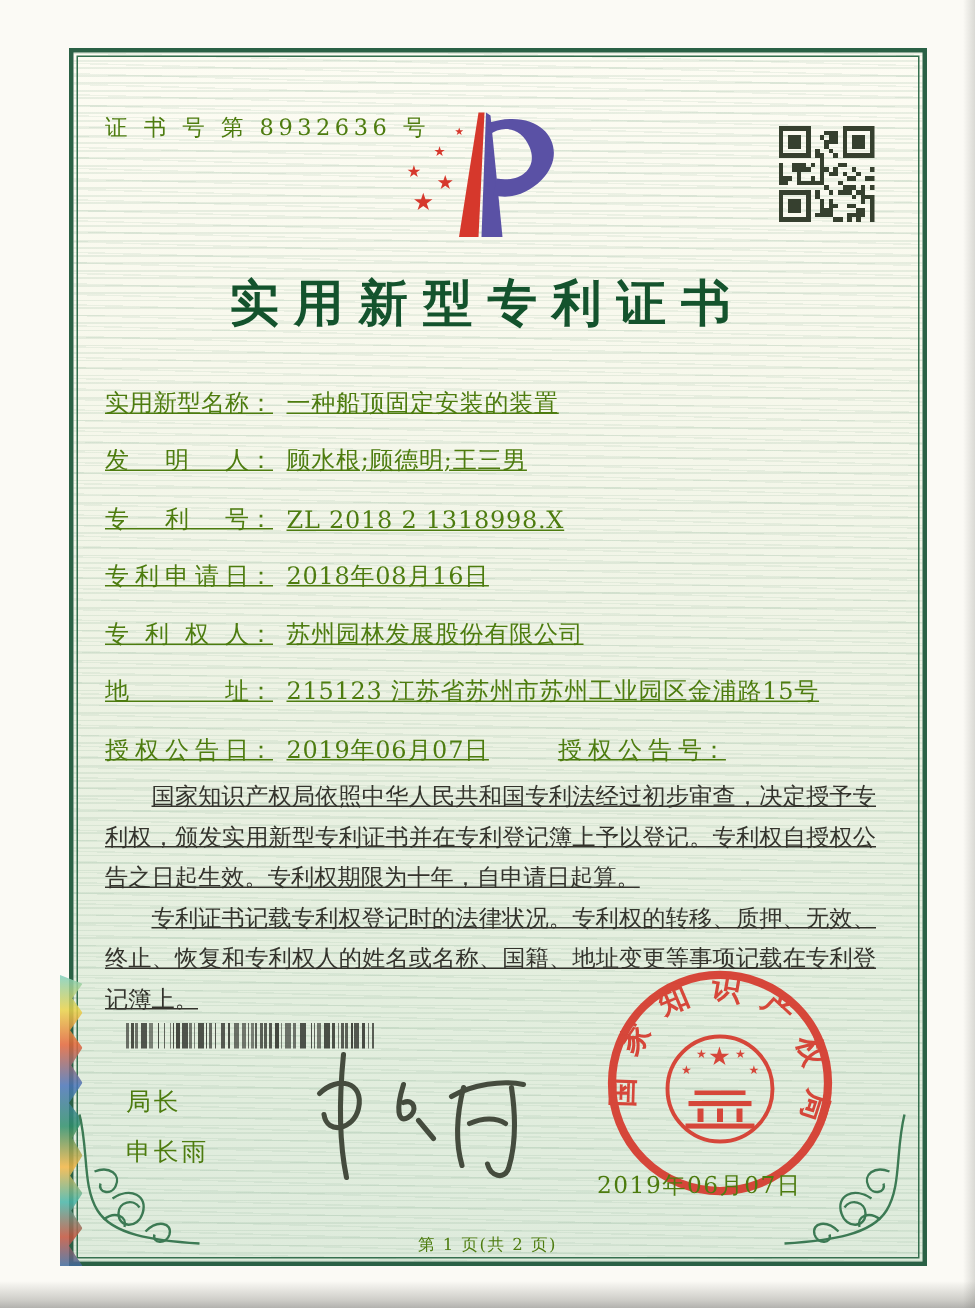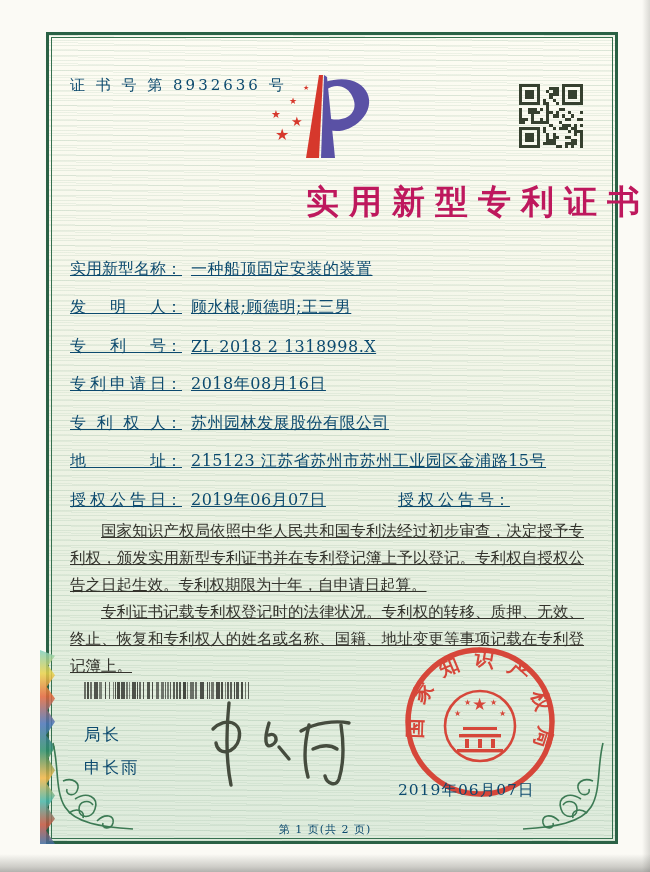--- a/index.html
+++ b/index.html
@@ -15,30 +15,30 @@
     border:3px solid #2a6145;box-sizing:border-box;
     background:
       repeating-linear-gradient(0deg,rgba(126,168,138,.16) 0 1px,rgba(0,0,0,0) 1px 5px),
       repeating-linear-gradient(1.6deg,rgba(126,168,138,.12) 0 1px,rgba(0,0,0,0) 1px 7px),
       linear-gradient(180deg,#fdfcf3 0%,#f7f8ec 26%,#ecf2e3 55%,#e3eede 78%,#deebdc 100%);}
   .cert-frame::before{content:"";position:absolute;inset:2px;border:1px solid #35704f;pointer-events:none;}
   
   .holo-strip{position:absolute;left:40px;top:650px;width:15px;height:194px;opacity:.85;
     background:linear-gradient(180deg,#7fd0c0 0%,#e8d24a 12%,#e2653a 24%,#4a74b8 38%,#2f8f6b 52%,#f2b544 66%,#47b5a8 78%,#c2533c 90%,#3e6a9e 100%);
     clip-path:polygon(0 0,100% 3%,55% 8%,100% 13%,45% 19%,100% 25%,50% 31%,100% 37%,40% 44%,100% 50%,55% 56%,100% 62%,45% 69%,100% 75%,50% 81%,100% 87%,40% 93%,100% 100%,0 100%);}
-  .txt{position:absolute;color:#0c4a6e;}
+  .txt{position:absolute;color:#4d7c0f;}
   .cert-no{left:70px;top:76px;font-size:15px;letter-spacing:3px;}
-  .title{left:0;width:650px;top:180px;text-align:right;font-size:33px;font-weight:bold;
-    letter-spacing:10px;color:#be185d;}
+  .title{left:0;width:650px;top:180px;text-align:center;font-size:33px;font-weight:bold;
+    letter-spacing:10px;color:#14532d;}
   
   .fields{left:70px;top:250px;width:520px;font-size:16px;}
   .frow{height:38.5px;display:flex;align-items:center;white-space:nowrap;text-decoration:underline;}
   .flabel{display:inline-block;width:96px;text-align:justify;text-align-last:justify;}
   .fvalue{margin-left:9px;letter-spacing:.5px;}
-  .pair2{margin-left:72px;}
+  .pair2{margin-left:46px;}
   
   .paras{left:70px;top:518px;width:514px;font-size:15.5px;line-height:27px;
     text-align:justify;color:#33332c;text-decoration:underline;}
   .paras p{margin:0;text-indent:2em;}
   
   .barcode{position:absolute;left:84px;top:682px;width:170px;height:17px;}
   
   .director{left:84px;top:718px;font-size:16.5px;line-height:33px;letter-spacing:2px;}
   .signature{position:absolute;left:203px;top:693px;}
   

